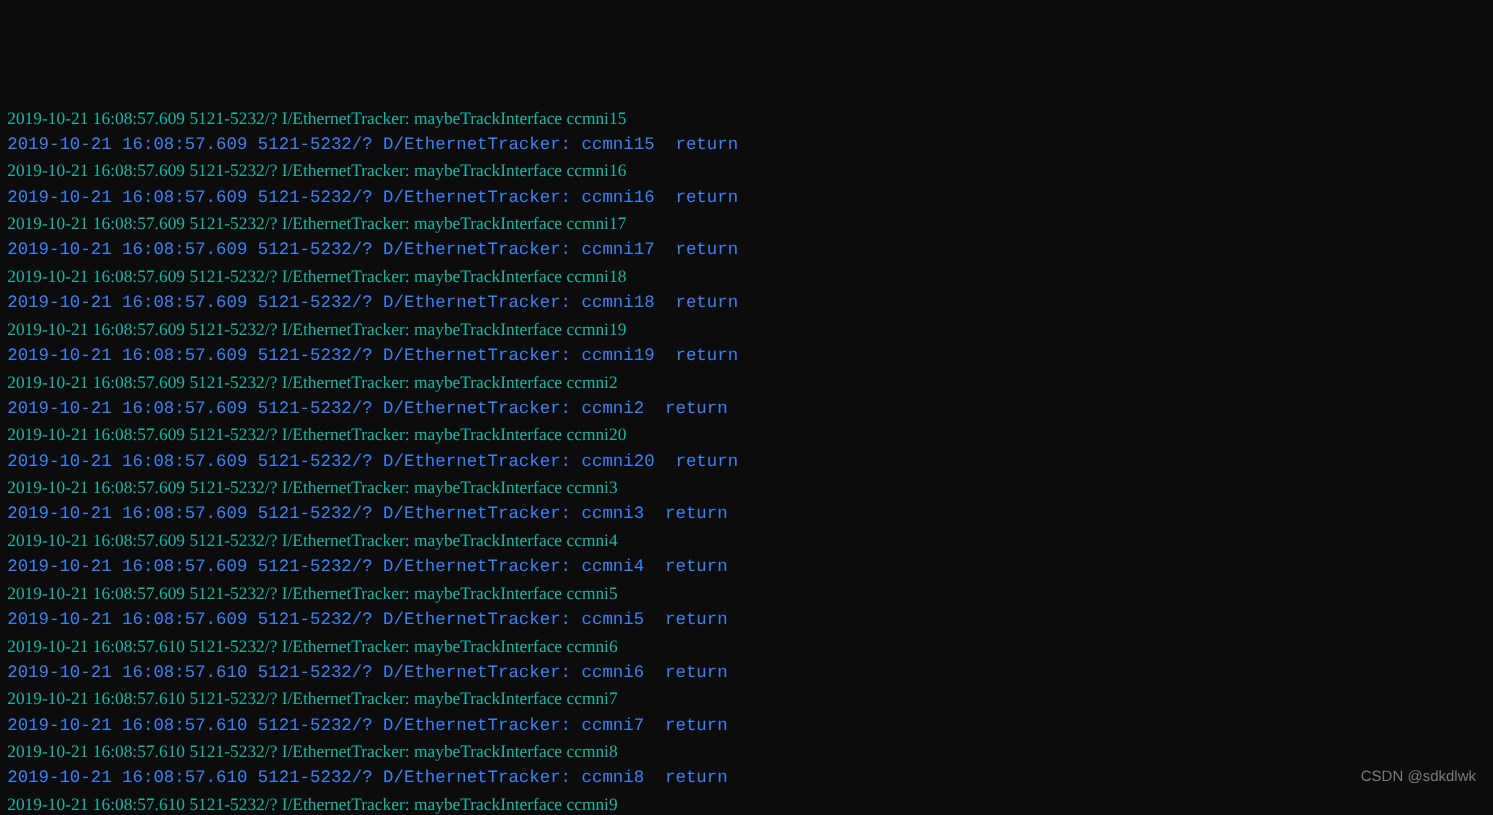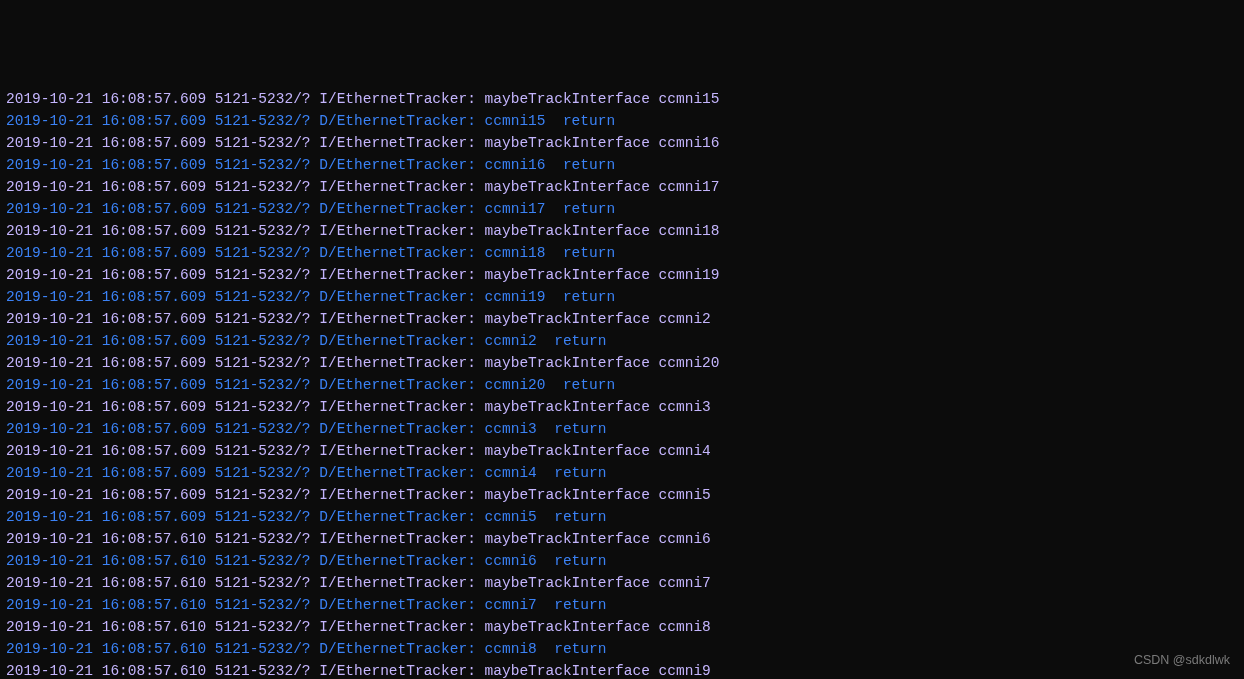--- a/index.html
+++ b/index.html
@@ -14,26 +14,26 @@
     width: 1244px;
     height: 679px;
     position: relative;
   }
   .log-container {
     padding: 0 6px;
   }
   .log-line {
     white-space: pre;
   }
-  .lvl-I  { color: #c4b5fd; }  
+  .lvl-I  { color: #14b8a6; font-family: Liberation Serif, serif; }  
   .lvl-D  { color: #3b82f6; }  
   .watermark {
     position: absolute;
     right: 14px;
-    bottom: 8px;
+    bottom: 21px;
     color: #7a7a7a;
     font-size: 12.5px;
     font-family: Arial, sans-serif;
   }
 </style>
 </head>
 <body>
 
 
 

